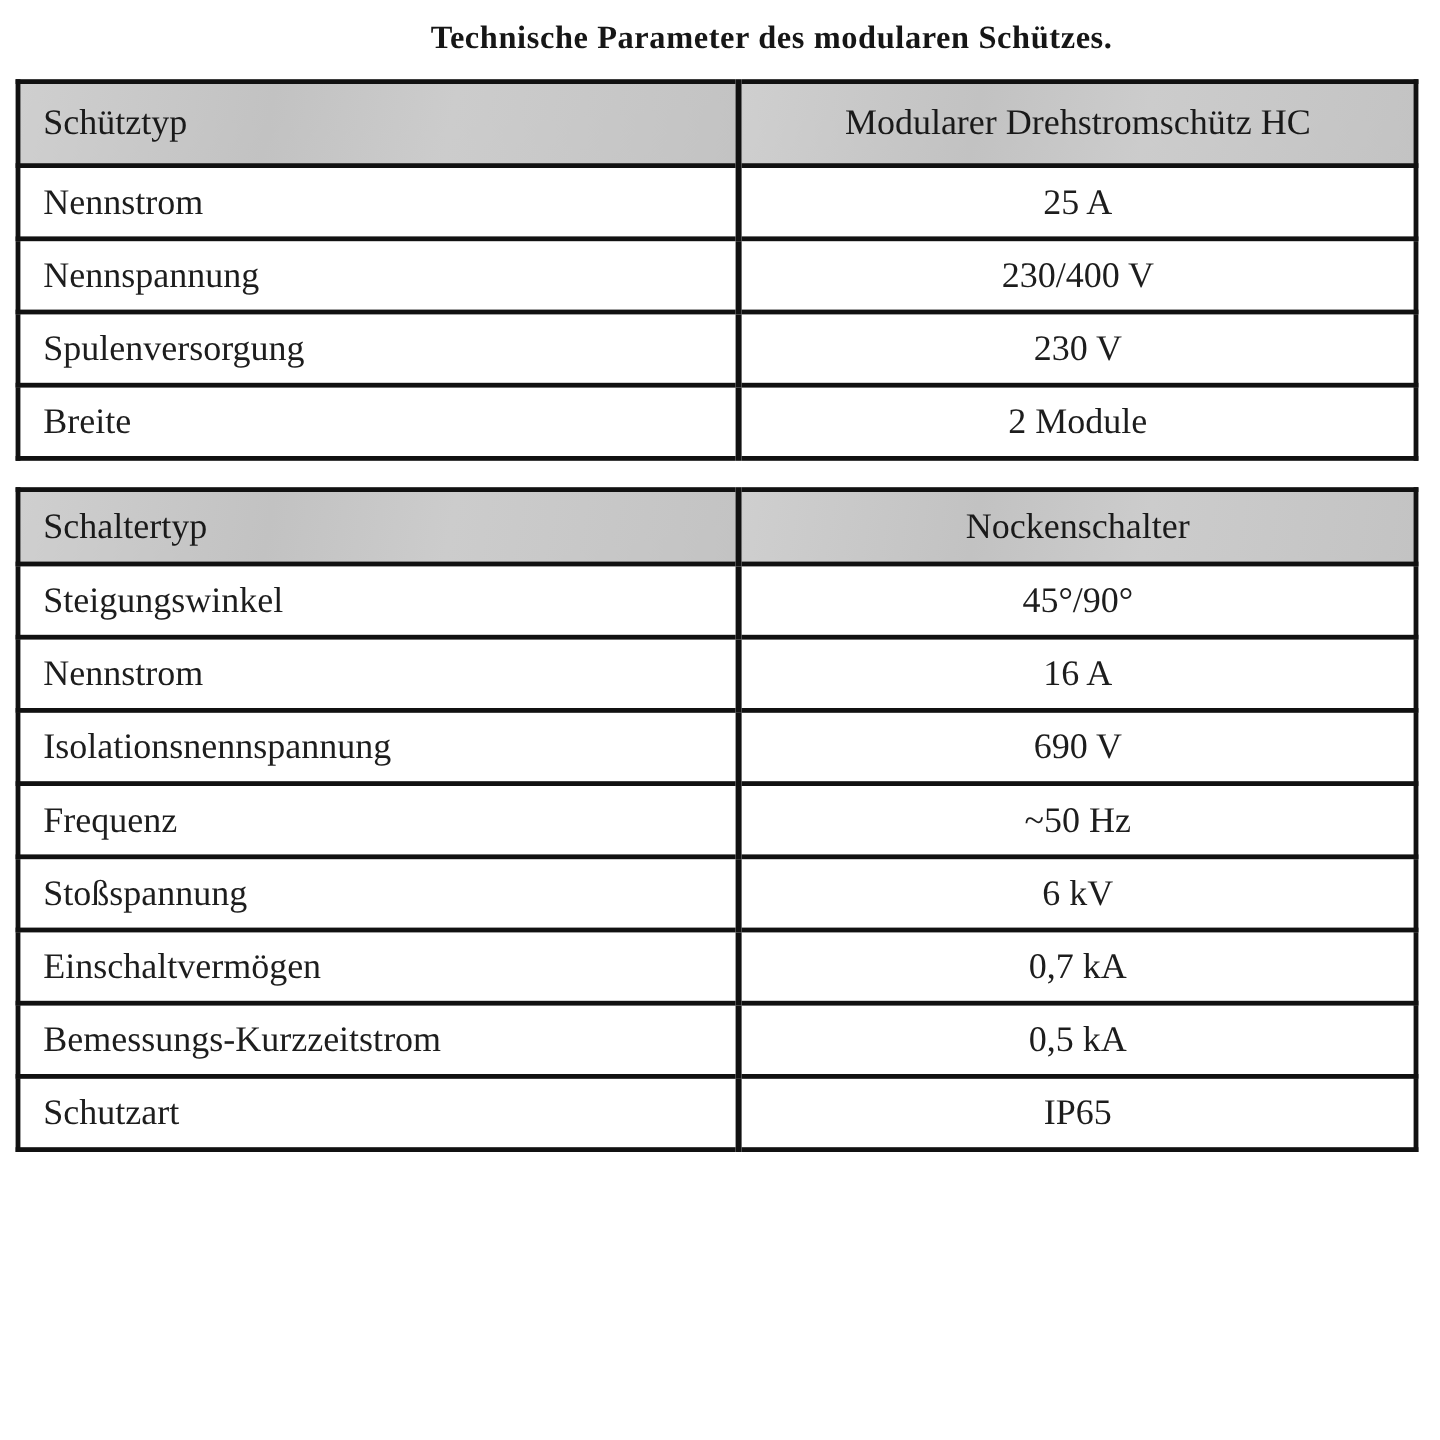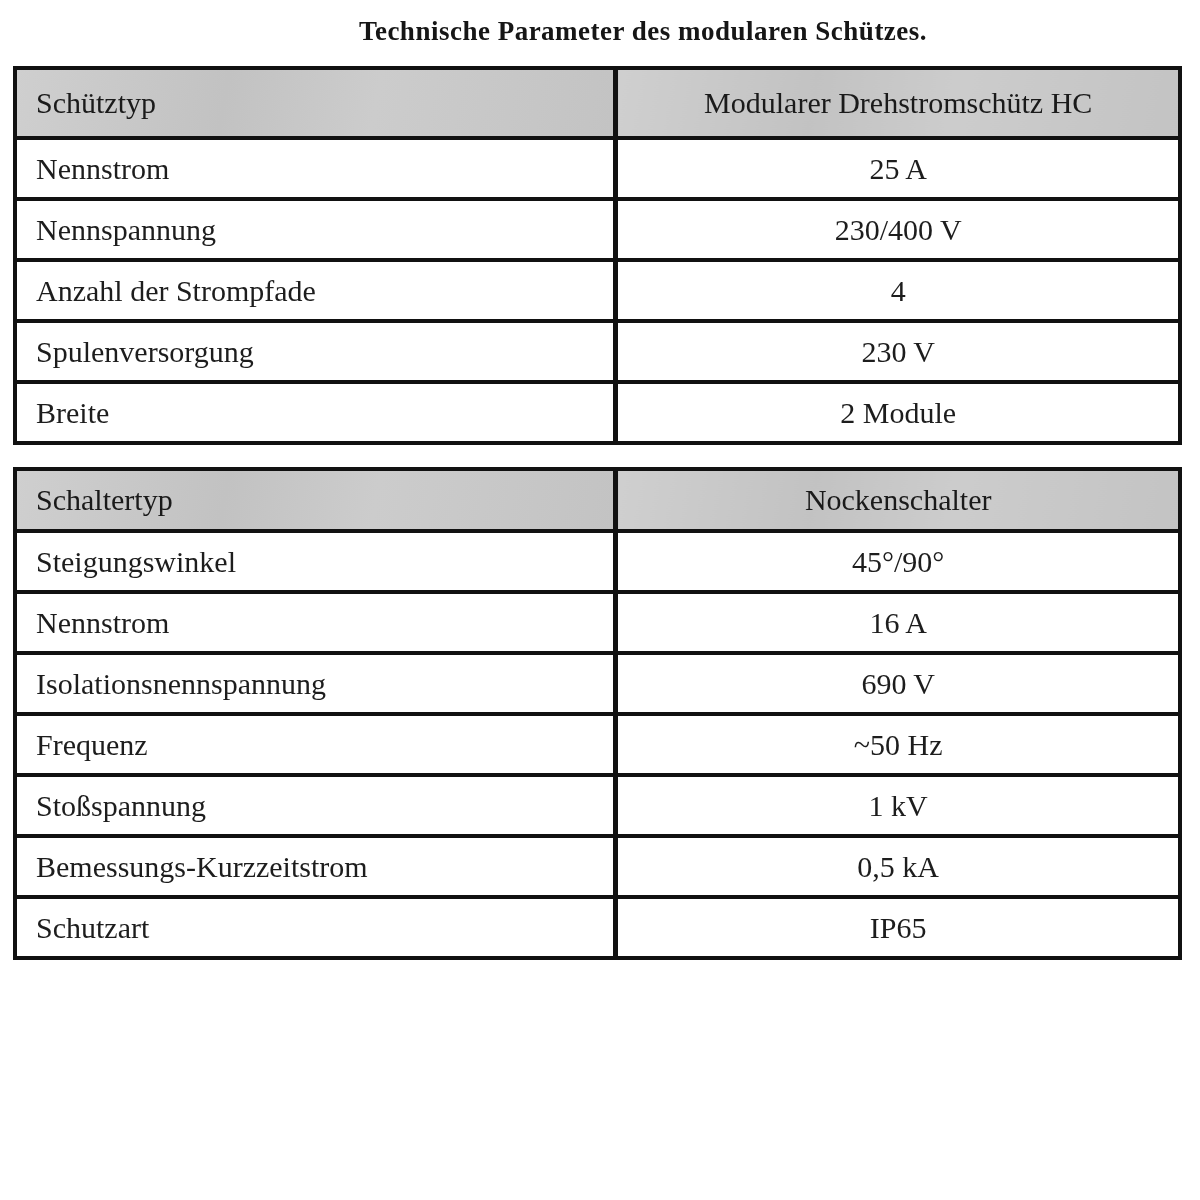--- a/index.html
+++ b/index.html
@@ -88,24 +88,20 @@
       <tbody>
         <tr>
           <td class="param">Nennstrom</td>
           <td class="value">25 A</td>
         </tr>
         <tr>
           <td class="param">Nennspannung</td>
           <td class="value">230/400 V</td>
         </tr>
         <tr>
-          <td class="param">Anzahl der Strompfade</td>
-          <td class="value">4</td>
-        </tr>
-        <tr>
           <td class="param">Spulenversorgung</td>
           <td class="value">230 V</td>
         </tr>
         <tr>
           <td class="param">Breite</td>
           <td class="value">2 Module</td>
         </tr>
       </tbody>
     </table>
   </section>
@@ -130,21 +126,25 @@
         <tr>
           <td class="param">Isolationsnennspannung</td>
           <td class="value">690 V</td>
         </tr>
         <tr>
           <td class="param">Frequenz</td>
           <td class="value">~50 Hz</td>
         </tr>
         <tr>
           <td class="param">Stoßspannung</td>
-          <td class="value">1 kV</td>
+          <td class="value">6 kV</td>
+        </tr>
+        <tr>
+          <td class="param">Einschaltvermögen</td>
+          <td class="value">0,7 kA</td>
         </tr>
         <tr>
           <td class="param">Bemessungs-Kurzzeitstrom</td>
           <td class="value">0,5 kA</td>
         </tr>
         <tr>
           <td class="param">Schutzart</td>
           <td class="value">IP65</td>
         </tr>
       </tbody>

